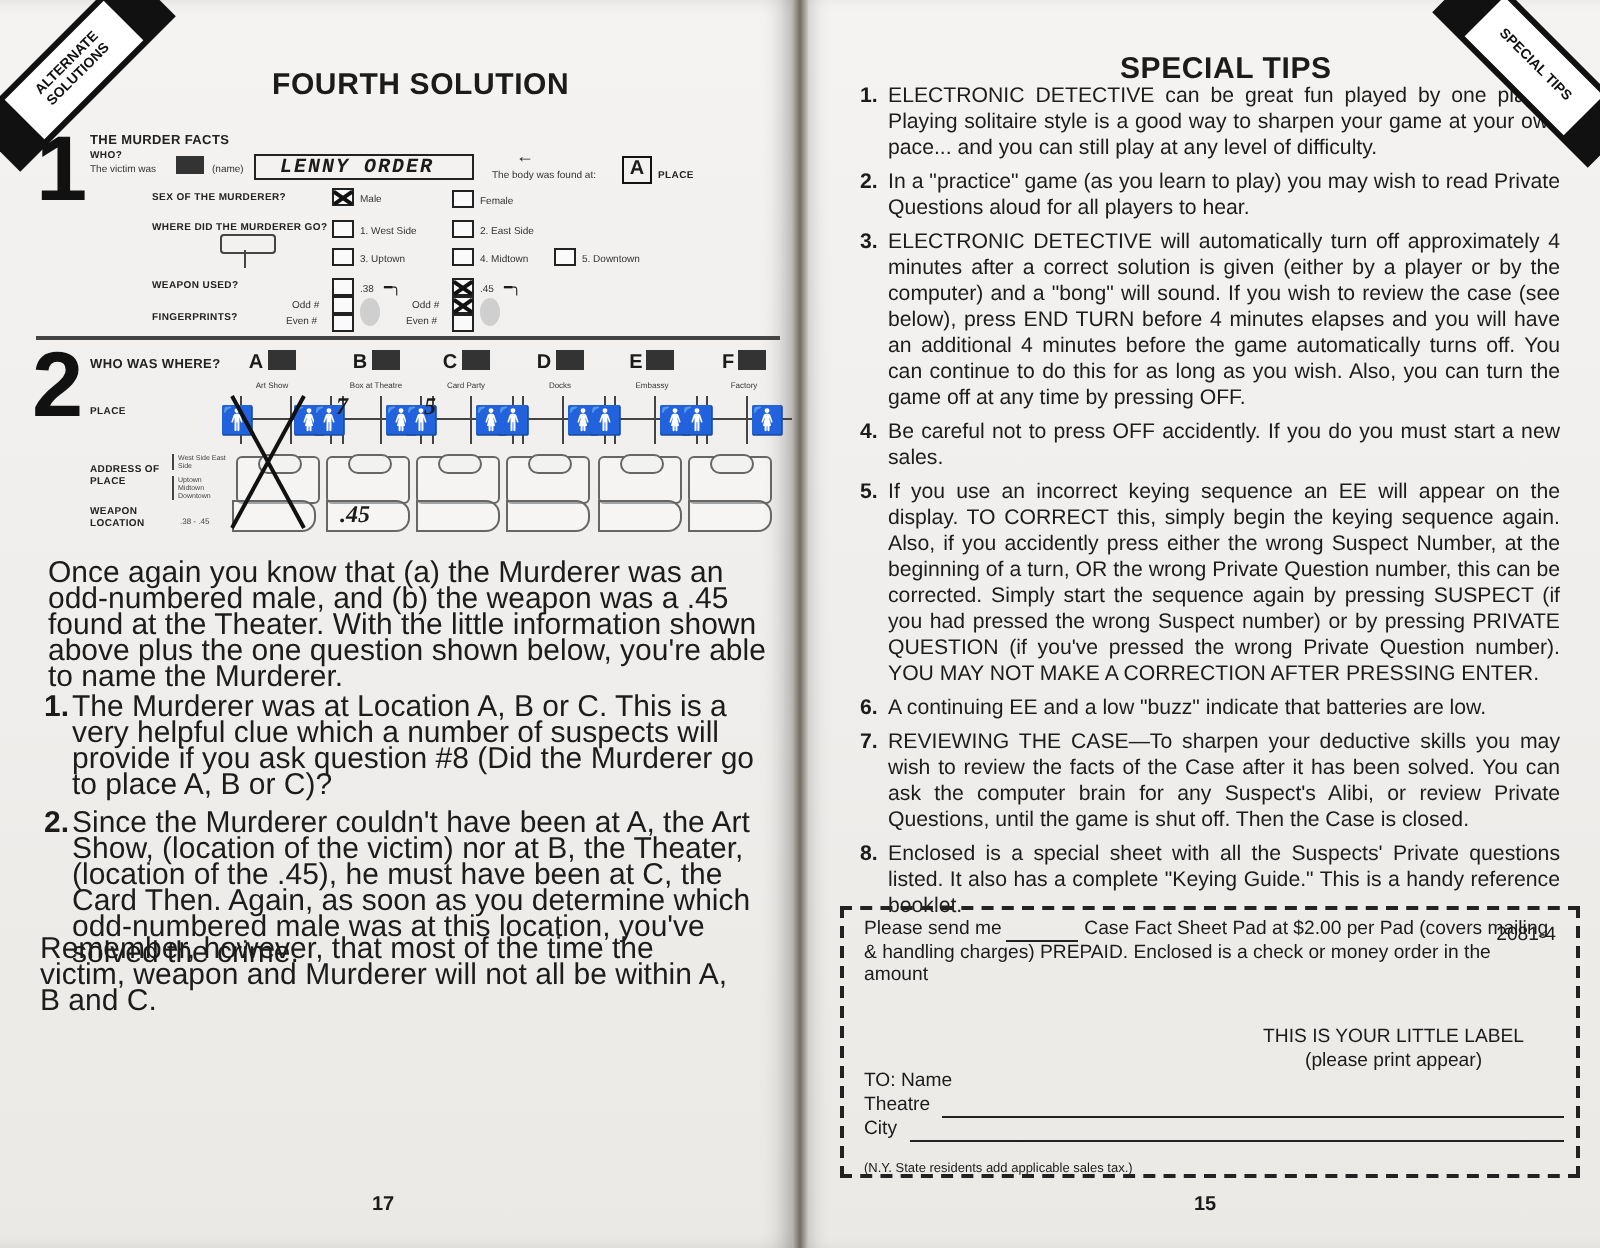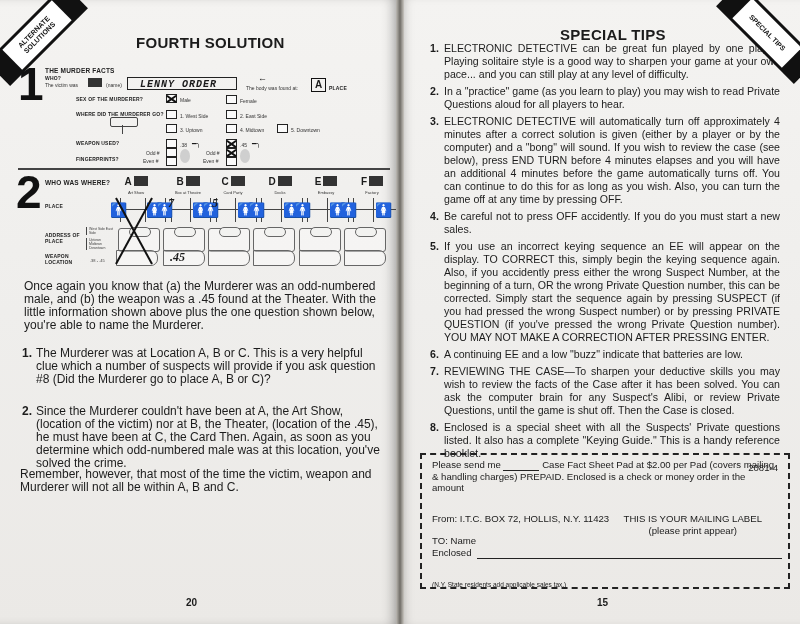--- a/index.html
+++ b/index.html
@@ -37,21 +37,21 @@
   .grid { position:absolute; top:198px; width:50px; height:24px; border-left:1px solid #444; border-right:1px solid #444; }
   .grid::before { content:""; position:absolute; left:24px; top:0; width:1px; height:24px; background:#444; }
   .grid::after { content:""; position:absolute; left:0; top:11px; width:50px; height:1px; background:#444; }
   .fig { position:absolute; top:203px; font-size:14px; line-height:14px; color:#111; }
   .hand { position:absolute; font-family:"Liberation Serif", serif; font-style:italic; font-weight:bold; font-size:12px; }
   .addr { position:absolute; top:228px; width:40px; height:22px; border:1px solid #666; border-radius:3px; background:rgba(255,255,255,0.35); }
   .addr::before { content:""; position:absolute; left:10px; top:-2px; width:20px; height:8px; border:1px solid #666; border-radius:8px; background:#f2f2f0; }
   .weap { position:absolute; top:250px; width:40px; height:14px; border:1px solid #666; border-radius:0 7px 7px 0; background:rgba(255,255,255,0.4); }
   .xmark { position:absolute; left:114px; top:196px; width:40px; height:70px; }
 
-  .para { position:absolute; font-size:12px; line-height:13px; color:#1c1c1c; }
+  .para { position:absolute; font-size:15px; line-height:13px; color:#1c1c1c; }
   .listnum { font-weight:bold; }
 
   .pagenum { position:absolute; bottom:16px; font-weight:bold; font-size:10px; }
 
   
   .tips { position:absolute; left:430px; top:42px; width:350px; }
   .tip { display:flex; font-size:10.6px; line-height:13px; margin-bottom:4px; color:#1c1c1c; }
   .tip .n { font-weight:bold; width:14px; flex:none; }
   .tip .t { text-align:justify; }
 
@@ -216,21 +216,21 @@
     <div class="para" style="left:22px;top:347px;width:362px;display:flex;">
       <span class="listnum" style="width:14px;flex:none;">1.</span>
       <span>The Murderer was at Location A, B or C. This is a very helpful clue which a number of suspects will provide if you ask question #8 (Did the Murderer go to place A, B or C)?</span>
     </div>
     <div class="para" style="left:22px;top:405px;width:362px;display:flex;">
       <span class="listnum" style="width:14px;flex:none;">2.</span>
       <span>Since the Murderer couldn't have been at A, the Art Show, (location of the victim) nor at B, the Theater, (location of the .45), he must have been at C, the Card Then. Again, as soon as you determine which odd-numbered male was at this location, you've solved the crime.</span>
     </div>
     <div class="para" style="left:20px;top:468px;width:352px;">Remember, however, that most of the time the victim, weapon and Murderer will not all be within A, B and C.</div>
 
-    <div class="pagenum" style="left:186px;">20</div>
+    <div class="pagenum" style="left:186px;">17</div>
   </div>
 
   <div class="gutter"></div>
 
   <div class="page right">
     <div class="corner-tab right">
         <div class="inner">SPECIAL TIPS</div>
       </div>
     <div class="title" style="left:160px;top:26px;">SPECIAL TIPS</div>
   </div>
@@ -271,27 +271,30 @@
   </div>
 
 
   <div class="coupon">
     <div class="code">2081-4</div>
     <div class="line1">
       <span>Please send me</span>
       <span class="ul" style="width:36px;"></span>
       <span>Case Fact Sheet Pad at $2.00 per Pad (covers mailing &amp; handling charges) PREPAID. Enclosed is a check or money order in the amount</span>
     </div>
-    <div class="from">From: I.T.C. BOX 72, HOLLIS, N.Y. 11423</div>
     <div class="mlabel">
-      <div>THIS IS YOUR MAILING LABEL</div>
+      <div>THIS IS YOUR LITTLE LABEL</div>
       <div>(please print appear)</div>
     </div>
     <div class="to">TO: Name</div>
     <div class="frow" style="top:92px;">
-      <span>Enclosed</span>
+      <span>Theatre</span>
+        <span class="fl"></span>
+    </div>
+    <div class="frow" style="top:104px;">
+      <span>City</span>
         <span class="fl"></span>
     </div>
     <div class="tax">(N.Y. State residents add applicable sales tax.)</div>
   </div>
 
   <div class="pagenum" style="left:597px;">15</div>
 </div>
 
 </body></html>

